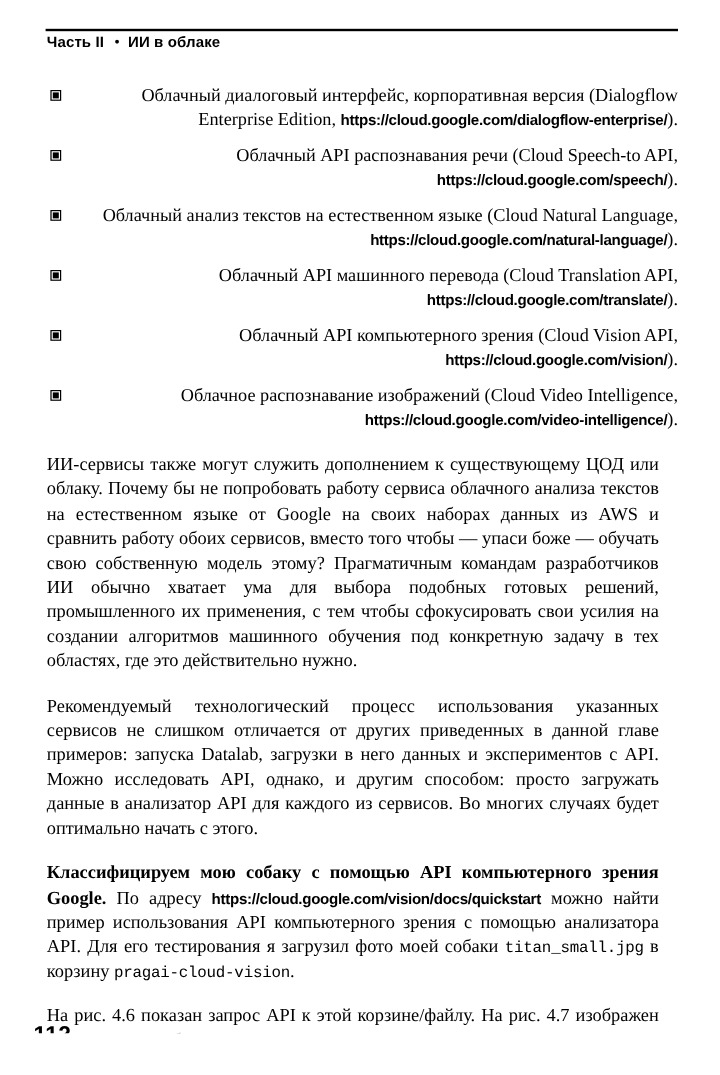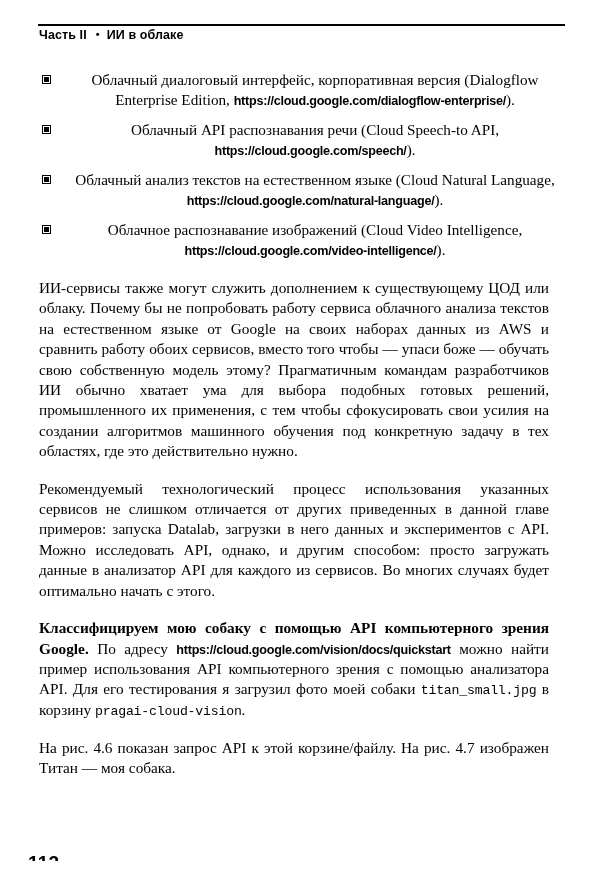--- a/index.html
+++ b/index.html
@@ -66,21 +66,21 @@
     list-style: none;
     margin: 0;
     padding: 0;
   }
   ul.checklist li {
     position: relative;
     padding-left: 26px;
     margin-bottom: 10.5px;
     font-size: 15.2px;
     line-height: 1.30;
-    text-align: center;
+    text-align: right;
   }
   ul.checklist li .box {
     position: absolute;
     left: 3px;
     top: 5px;
     width: 9px;
     height: 9px;
     border: 1.3px solid #000;
     box-sizing: border-box;
   }
@@ -148,20 +148,26 @@
       <li>
         <span class="box"></span><span>Облачный диалоговый интерфейс, корпоративная версия (Dialogflow Enterprise Edition, </span><span class="url">https://cloud.google.com/dialogflow-enterprise/</span><span>).</span>
       </li>
       <li>
         <span class="box"></span><span>Облачный API распознавания речи (Cloud Speech-to API, </span><span class="url">https://cloud.google.com/speech/</span><span>).</span>
       </li>
       <li>
         <span class="box"></span><span>Облачный анализ текстов на естественном языке (Cloud Natural Language, </span><span class="url">https://cloud.google.com/natural-language/</span><span>).</span>
       </li>
       <li>
+        <span class="box"></span><span>Облачный API машинного перевода (Cloud Translation API, </span><span class="url">https://cloud.google.com/translate/</span><span>).</span>
+      </li>
+      <li>
+        <span class="box"></span><span>Облачный API компьютерного зрения (Cloud Vision API, </span><span class="url">https://cloud.google.com/vision/</span><span>).</span>
+      </li>
+      <li>
         <span class="box"></span><span>Облачное распознавание изображений (Cloud Video Intelligence, </span><span class="url">https://cloud.google.com/video-intelligence/</span><span>).</span>
       </li>
     </ul>
 
     <div class="spacer-lg"></div>
 
     <p class="body">ИИ-сервисы также могут служить дополнением к существующему ЦОД или облаку. Почему бы не попробовать работу сервиса облачного анализа текстов на естественном языке от Google на своих наборах данных из AWS и сравнить работу обоих сервисов, вместо того чтобы — упаси боже — обучать свою собственную модель этому? Прагматичным командам разработчиков ИИ обычно хватает ума для выбора подобных готовых решений, промышленного их применения, с тем чтобы сфокусировать свои усилия на создании алгоритмов машинного обучения под конкретную задачу в тех областях, где это действительно нужно.</p>
 
     <p class="body">Рекомендуемый технологический процесс использования указанных сервисов не слишком отличается от других приведенных в данной главе примеров: запуска Datalab, загрузки в него данных и экспериментов с API. Можно исследовать API, однако, и другим способом: просто загружать данные в анализатор API для каждого из сервисов. Во многих случаях будет оптимально начать с этого.</p>
 

